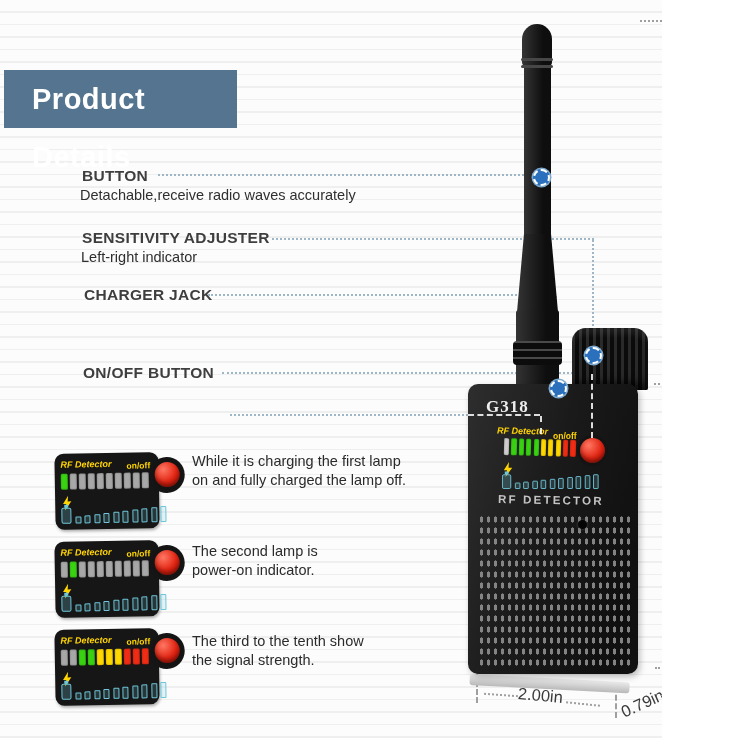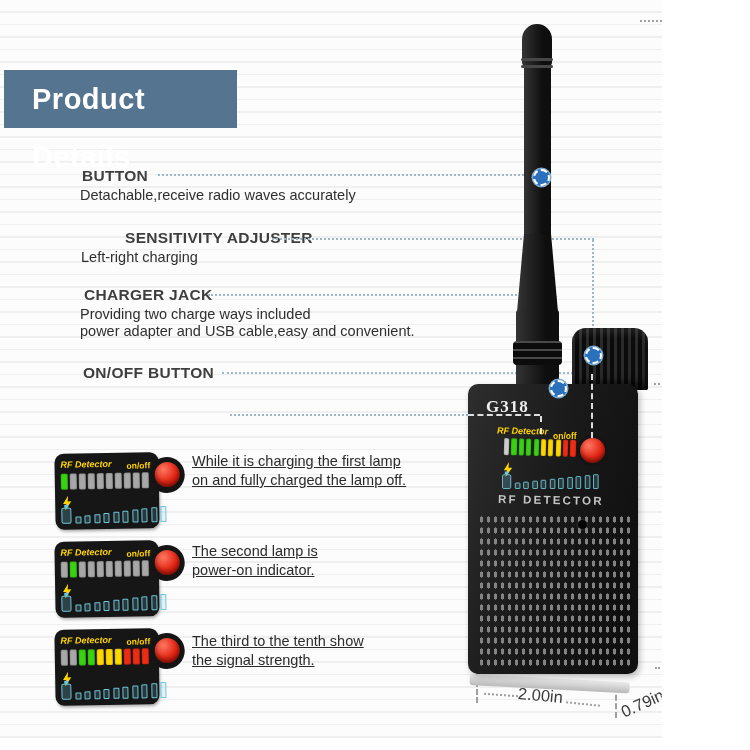--- a/index.html
+++ b/index.html
@@ -77,38 +77,36 @@
   .mini{position:absolute;left:55px;width:104px;height:76px;background:#161616;border-radius:9px;
       transform:rotate(-1deg);box-shadow:1px 2px 3px rgba(0,0,0,.3);z-index:3;}
   .mini .tab{position:absolute;right:-26px;top:5px;width:36px;height:36px;background:#151515;border-radius:50%;}
   .mini .redbtn{right:-21px;top:10px;width:25px;height:25px;}
   .mini .brand{position:absolute;left:6px;top:6px;font-size:9px;}
   .mini .onoff{position:absolute;left:72px;top:8px;font-size:8.5px;font-weight:bold;color:#ffd400;}
   .mini .ledrow{left:6px;top:20px;gap:2px;}
   .mini .led{width:7px;height:16px;}
   .mini .bolt{left:7px;top:42px;}
   .mini .battrow{left:6px;bottom:6px;}
-  .mini-text{position:absolute;left:192px;font-size:14.5px;line-height:19px;color:#2b2b2b;white-space:pre-line;text-decoration:underline;}
+  .mini-text{position:absolute;left:192px;font-size:14.5px;line-height:19px;color:#2b2b2b;white-space:pre-line;}
 </style>
 </head>
 <body>
 
 <div id="stage">
 
   <div id="banner">Product Details</div>
 
   <div class="co-title" style="left:82px;top:167px;">BUTTON</div>
   <div class="co-desc" style="left:80px;top:187px;">Detachable,receive radio waves accurately</div>
 
-  <div class="co-title" style="left:82px;top:229px;margin-left:43px;">SENSITIVITY ADJUSTER</div>
-  <div class="co-desc" style="left:81px;top:249px;">Left-right charging</div>
+  <div class="co-title" style="left:82px;top:229px;">SENSITIVITY ADJUSTER</div>
+  <div class="co-desc" style="left:81px;top:249px;">Left-right indicator</div>
 
   <div class="co-title" style="left:84px;top:286px;">CHARGER JACK</div>
-  <div class="co-desc" style="left:80px;top:306px;">Providing two charge ways included
-power adapter and USB cable,easy and convenient.</div>
 
   <div class="co-title" style="left:83px;top:364px;">ON/OFF BUTTON</div>
 
   <div class="dot-h" style="left:158px;top:174px;width:374px;"></div>
   <div class="dot-h" style="left:272px;top:238px;width:322px;"></div>
   <div class="dot-v" style="left:592px;top:240px;height:106px;"></div>
   <div class="dot-h" style="left:208px;top:294px;width:348px;"></div>
   <div class="dot-v" style="left:555px;top:296px;height:84px;"></div>
   <div class="dot-h" style="left:222px;top:372px;width:351px;"></div>
   <div class="dot-v white" style="left:591px;top:374px;height:64px;z-index:8;"></div>

